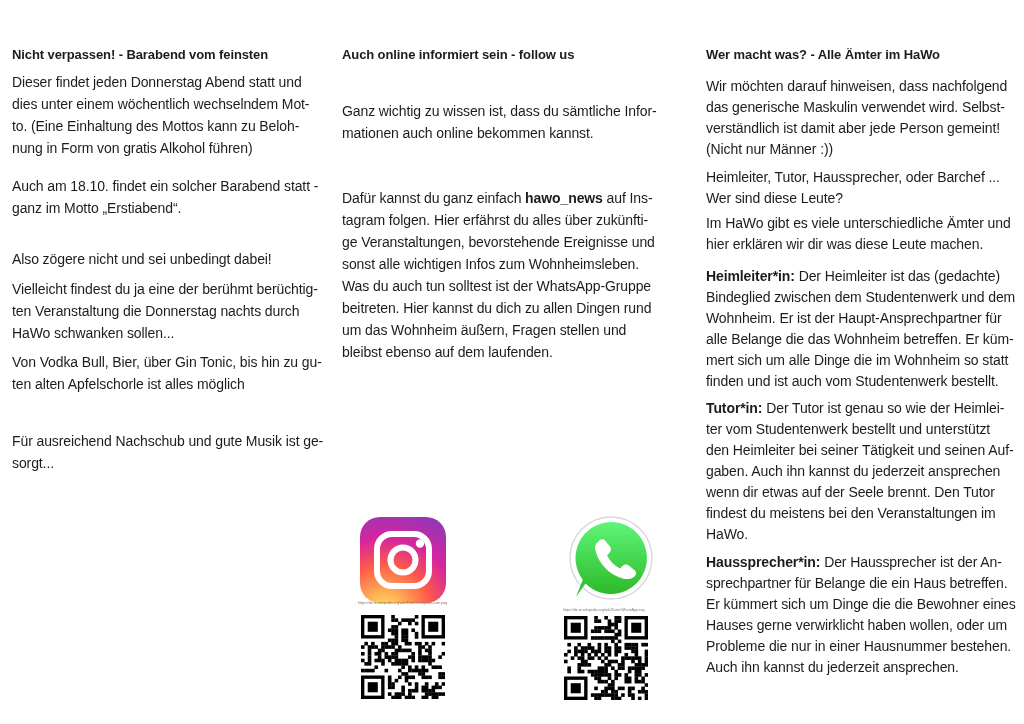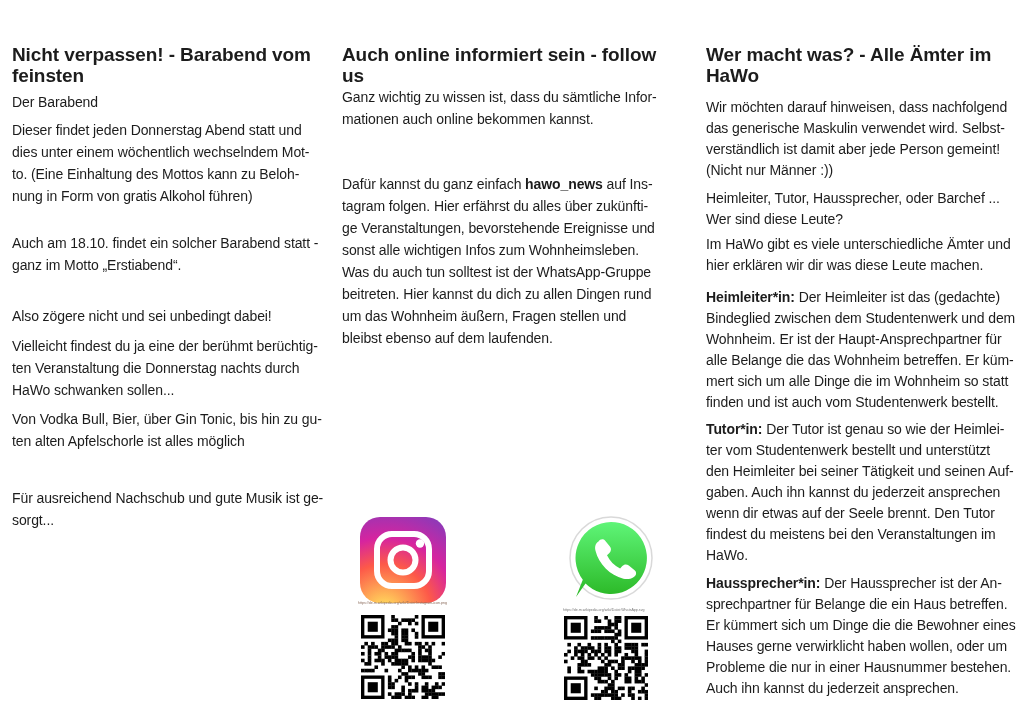--- a/index.html
+++ b/index.html
@@ -2,21 +2,21 @@
 <html><head>
 <meta charset="utf-8">
 <style>
   html,body{margin:0;padding:0;background:#ffffff;}
   .page{
     position:relative;width:1024px;height:724px;background:#ffffff;overflow:hidden;
     font-family:"Liberation Sans", sans-serif;color:#1c1c1c;
   }
   .col{position:absolute;}
   .col h3{
-    margin:0;font-size:19px;font-weight:700;line-height:21px;letter-spacing:-0.1px;
+    margin:0;font-size:13px;font-weight:700;line-height:21px;letter-spacing:-0.1px;
   }
   .para{
     margin:0;font-size:14px;letter-spacing:-0.1px;white-space:pre-line;
   }
   .lh22 .para{line-height:22px;}
   .lh21 .para{line-height:21px;}
   .bold{font-weight:700;}
   .media{position:absolute;}
   .ig-icon{
     position:absolute;width:86px;height:86px;border-radius:20px;
@@ -28,40 +28,39 @@
   }
   .qr{position:absolute;width:84px;height:84px;}
 </style>
 </head>
 <body>
 
 <div class="page">
 
   <section class="col lh22" style="left:12px;top:44px;width:322px">
     <h3>Nicht verpassen! - Barabend vom feinsten</h3>
-    <p class="para" style="margin-top:5px">Der Barabend</p>
     <p class="para" style="margin-top:6px">Dieser findet jeden Donnerstag Abend statt und
 dies unter einem wöchentlich wechselndem Mot-
 to. (Eine Einhaltung des Mottos kann zu Beloh-
 nung in Form von gratis Alkohol führen)</p>
-    <p class="para" style="margin-top:25px">Auch am 18.10. findet ein solcher Barabend statt -
+    <p class="para" style="margin-top:16px">Auch am 18.10. findet ein solcher Barabend statt -
 ganz im Motto „Erstiabend“.</p>
     <p class="para" style="margin-top:29px">Also zögere nicht und sei unbedingt dabei!</p>
     <p class="para" style="margin-top:8px">Vielleicht findest du ja eine der berühmt berüchtig-
 ten Veranstaltung die Donnerstag nachts durch
 HaWo schwanken sollen...</p>
     <p class="para" style="margin-top:7px">Von Vodka Bull, Bier, über Gin Tonic, bis hin zu gu-
 ten alten Apfelschorle ist alles möglich</p>
     <p class="para" style="margin-top:35px">Für ausreichend Nachschub und gute Musik ist ge-
 sorgt...</p>
   </section>
 
   <section class="col lh22" style="left:342px;top:44px;width:322px">
     <h3>Auch online informiert sein - follow us</h3>
-    <p class="para" style="">Ganz wichtig zu wissen ist, dass du sämtliche Infor-
+    <p class="para" style="margin-top:35px">Ganz wichtig zu wissen ist, dass du sämtliche Infor-
 mationen auch online bekommen kannst.</p>
     <p class="para" style="margin-top:43px"><span>Dafür kannst du ganz einfach </span><span class="bold">hawo_news</span><span> auf Ins-
 tagram folgen. Hier erfährst du alles über zukünfti-
 ge Veranstaltungen, bevorstehende Ereignisse und
 sonst alle wichtigen Infos zum Wohnheimsleben.</span></p>
     <p class="para" style="">Was du auch tun solltest ist der WhatsApp-Gruppe
 beitreten. Hier kannst du dich zu allen Dingen rund
 um das Wohnheim äußern, Fragen stellen und
 bleibst ebenso auf dem laufenden.</p>
   </section>

